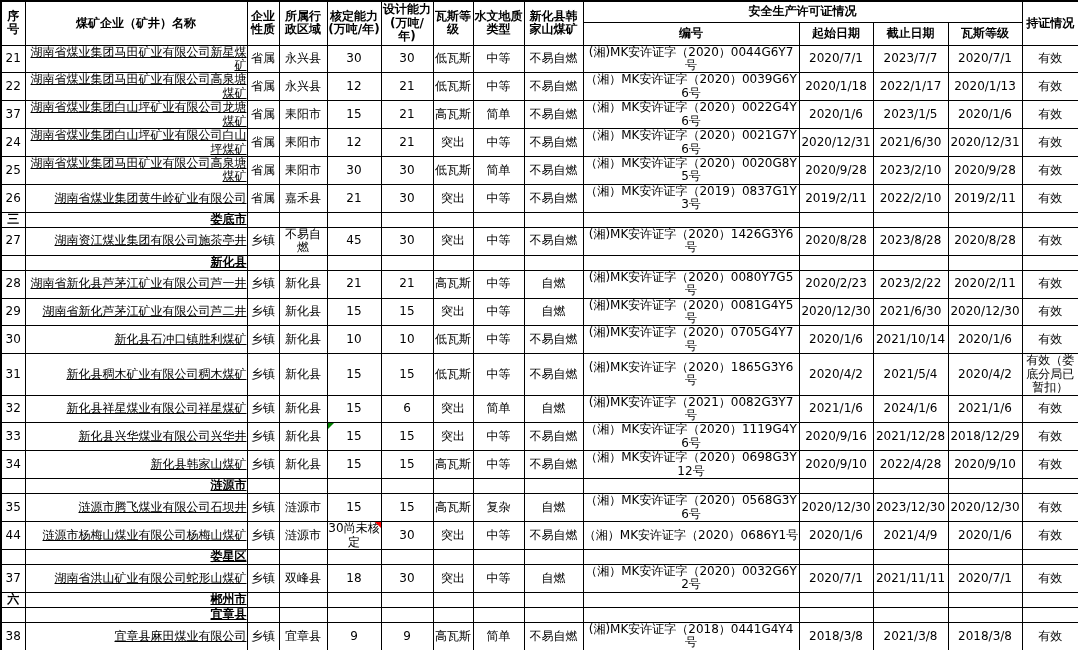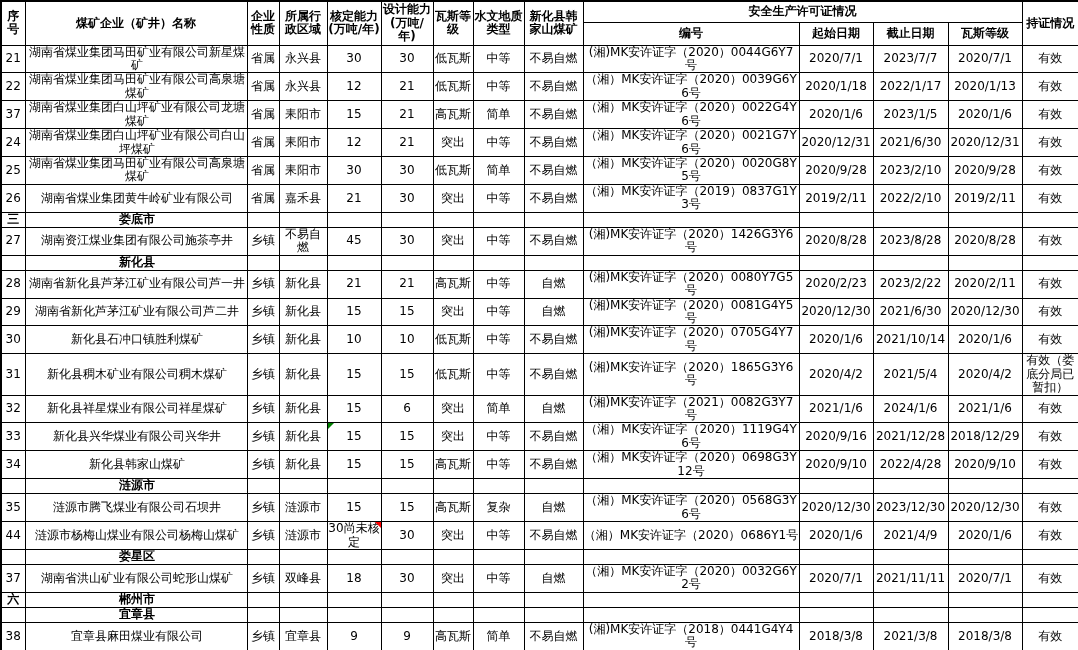--- a/index.html
+++ b/index.html
@@ -32,22 +32,23 @@
     overflow: hidden;
   }
   thead th {
     font-weight: bold;
     padding: 1px 0;
   }
   tr.group-hdr-row { height: 21px; }
   tr.sub-hdr-row  { height: 23px; }
   tbody td { height: 13px; }
   td.name-cell {
-    text-align: center;
+    text-align: right;
     padding-left: 2px;
+    text-decoration: underline;
   }
   tr.section-row td {
     font-weight: bold;
     height: 14px;
   }
   td.rel { position: relative; }
   .marker {
     position: absolute;
     width: 0; height: 0;
     border-style: solid;

